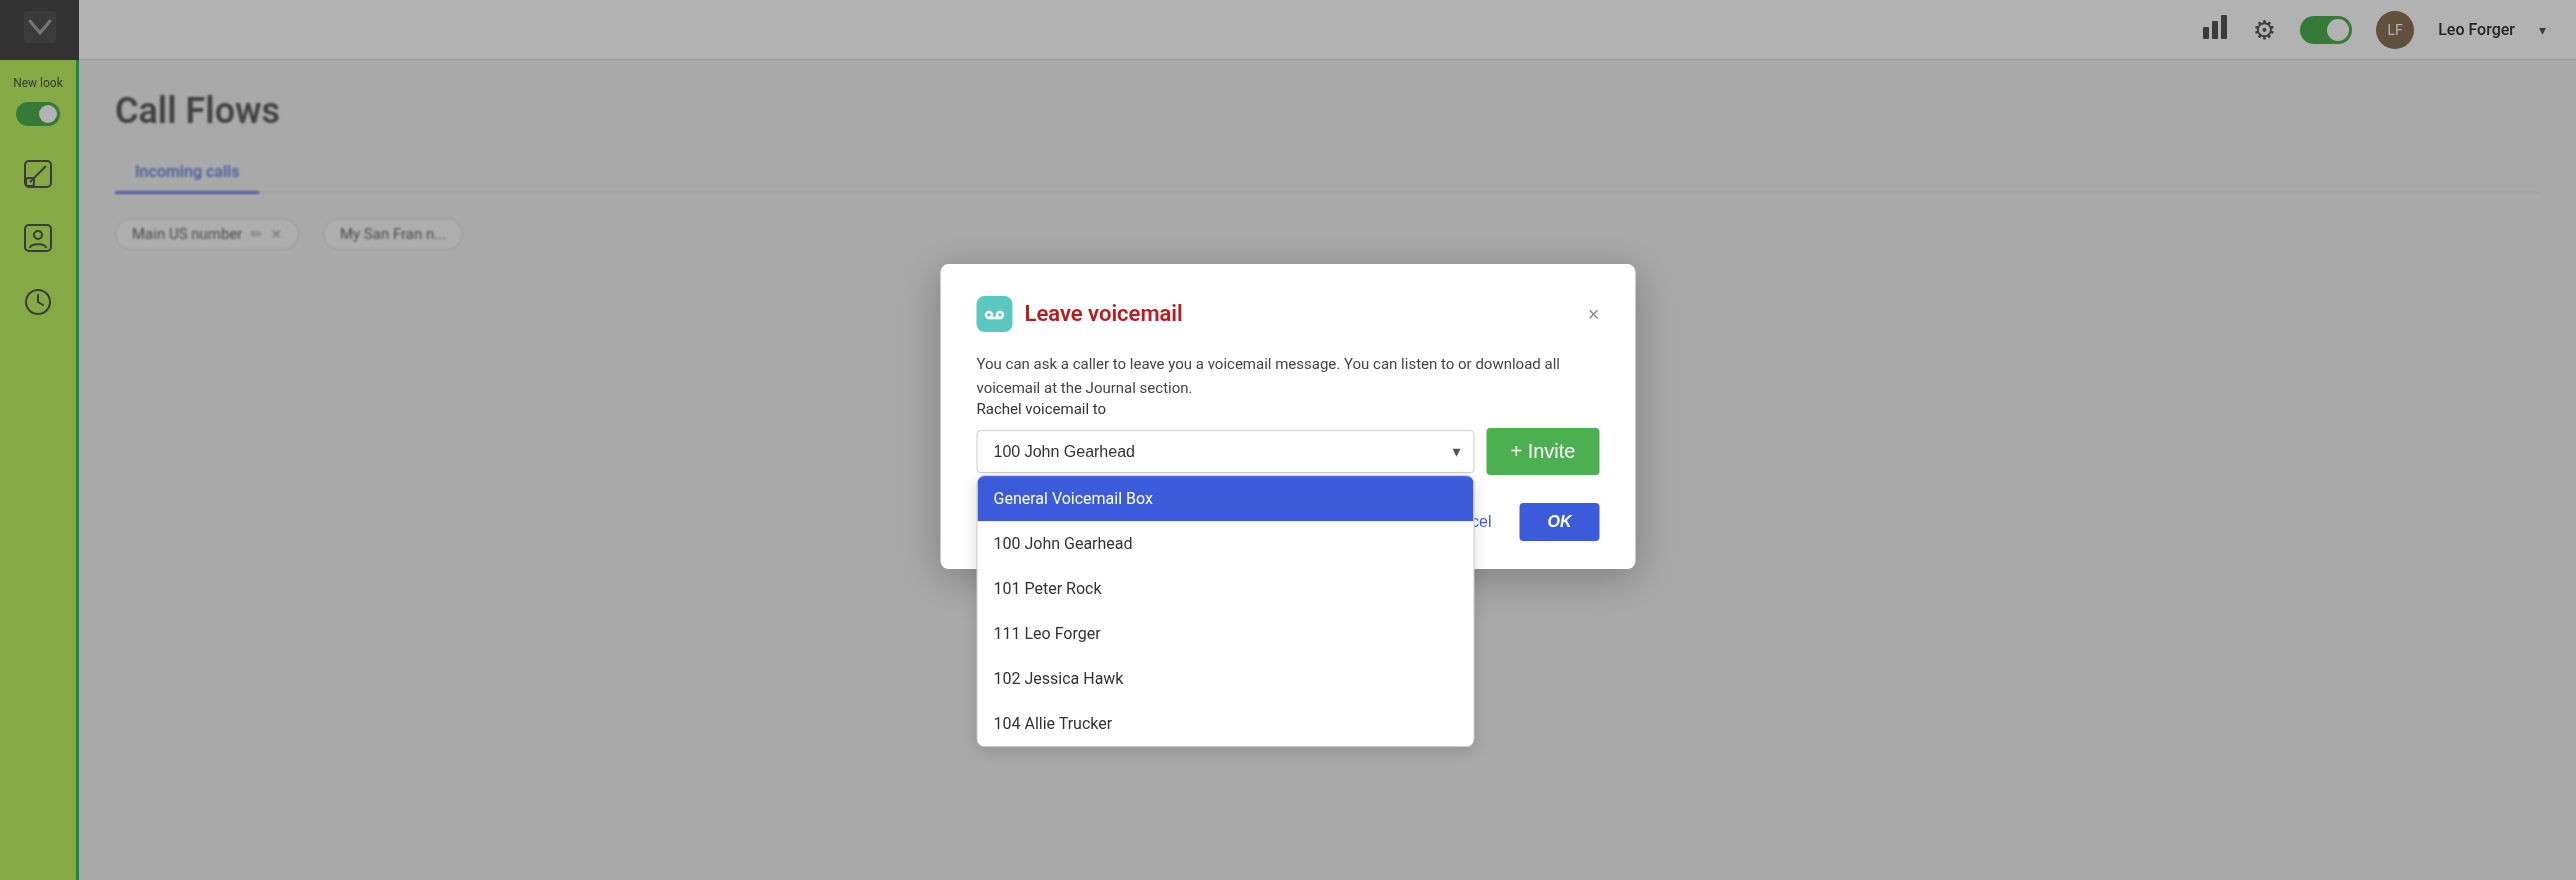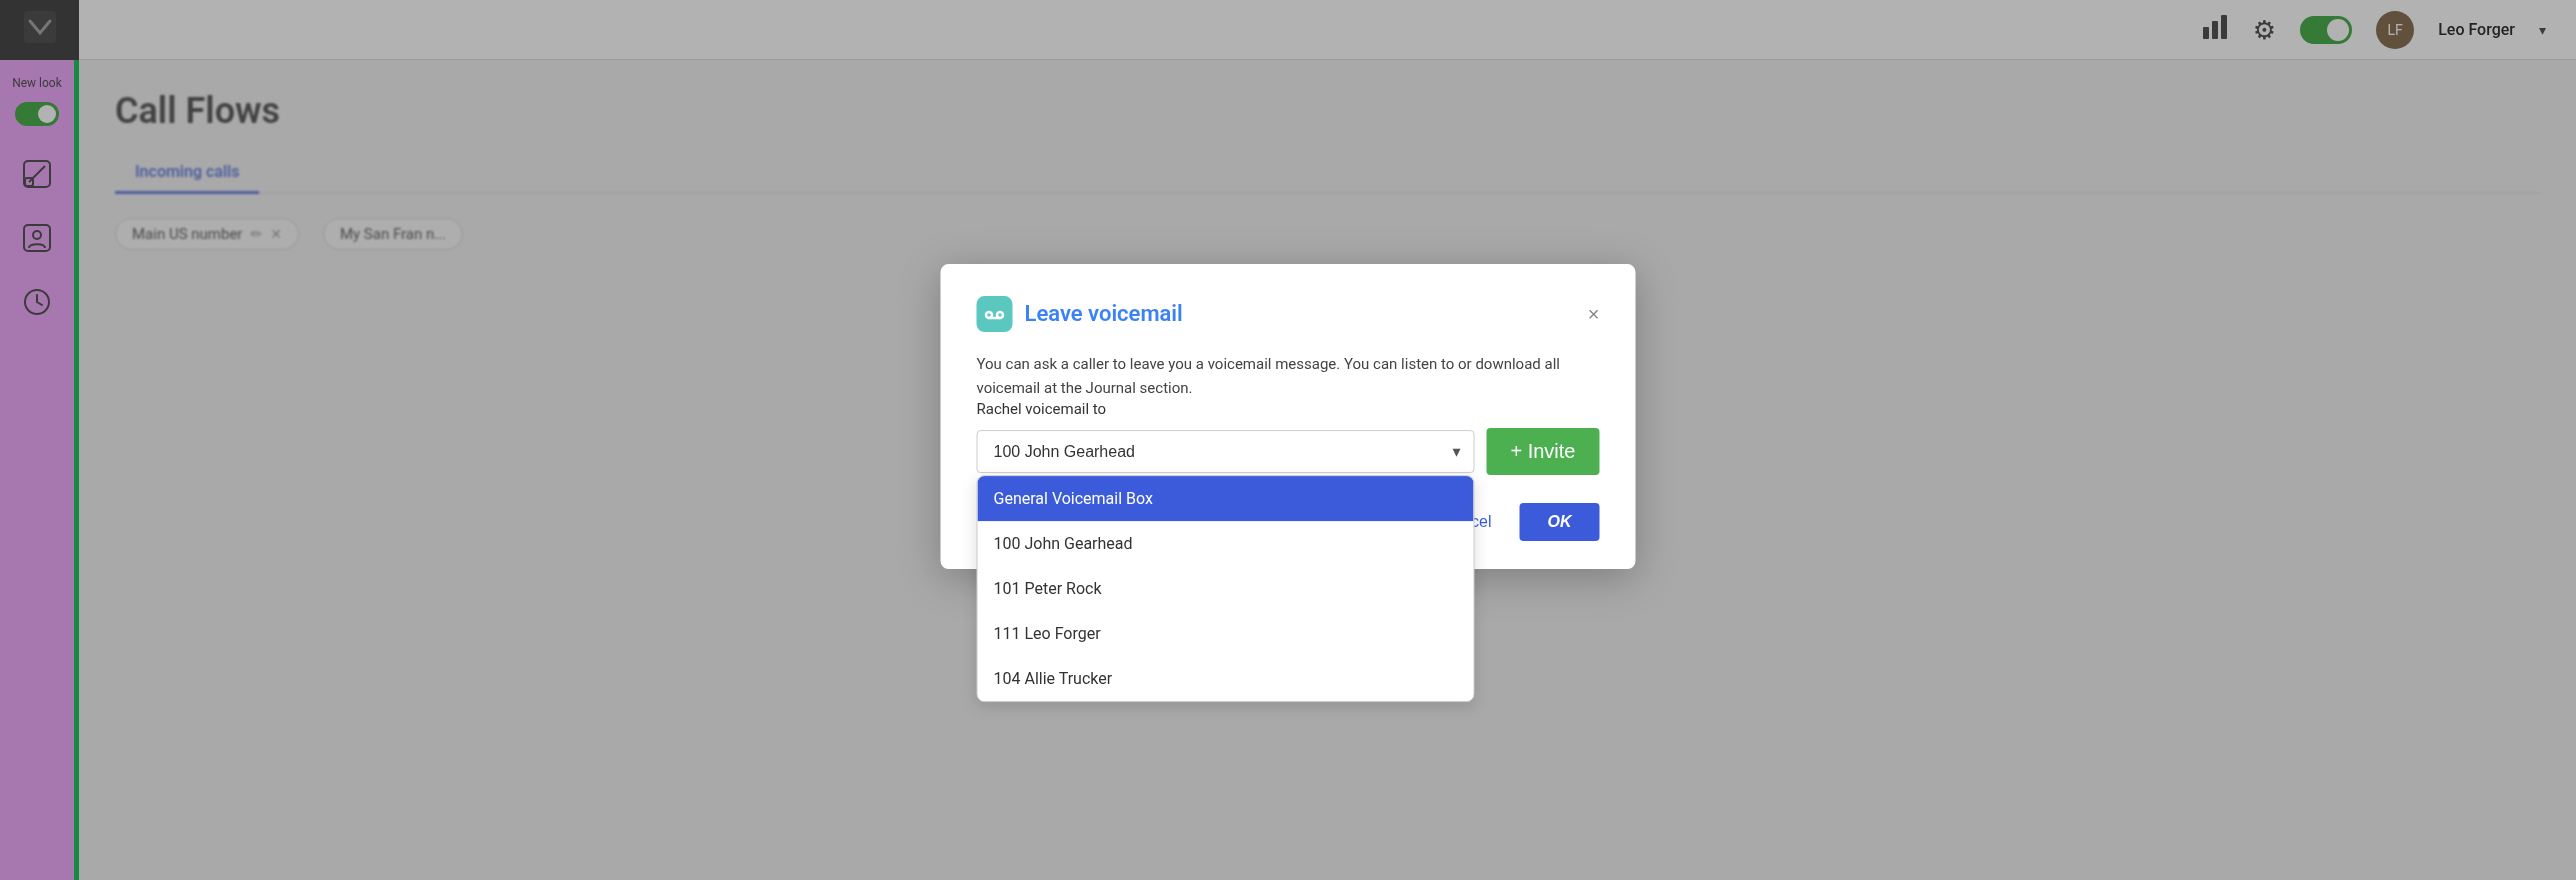--- a/index.html
+++ b/index.html
@@ -90,22 +90,22 @@
       color: #555;
     }
 
     
     .sidebar {
       position: absolute;
       top: 60px;
       left: 0;
       width: 79px;
       bottom: 0;
-      background: #f0abfc;
-      border-right: 5px solid #22c55e;
+      background: #bef264;
+      border-right: 3px solid #22c55e;
       display: flex;
       flex-direction: column;
       align-items: center;
       padding-top: 16px;
       gap: 8px;
       z-index: 1;
     }
     .new-look-label {
       font-size: 12px;
       color: #555;
@@ -231,21 +231,21 @@
       border-radius: 8px;
       display: flex;
       align-items: center;
       justify-content: center;
       color: #fff;
       font-size: 20px;
     }
     .modal-title {
       font-size: 22px;
       font-weight: 600;
-      color: #3b82f6;
+      color: #b91c1c;
     }
     .modal-close {
       font-size: 20px;
       color: #888;
       cursor: pointer;
       background: none;
       border: none;
       line-height: 1;
     }
     .modal-desc {
@@ -460,20 +460,21 @@
         <option>104 Allie Trucker</option>
       </select>
       <span class="select-chevron">▾</span>
 
       
       <div class="dropdown-list">
         <div class="dropdown-item selected">General Voicemail Box</div>
         <div class="dropdown-item">100 John Gearhead</div>
         <div class="dropdown-item">101 Peter Rock</div>
         <div class="dropdown-item">111 Leo Forger</div>
+        <div class="dropdown-item">102 Jessica Hawk</div>
         <div class="dropdown-item">104 Allie Trucker</div>
       </div>
     </div>
     <button class="invite-btn">+ Invite</button>
   </div>
 
   <div class="modal-footer">
     <button class="cancel-btn">Cancel</button>
     <button class="ok-btn">OK</button>
   </div>

